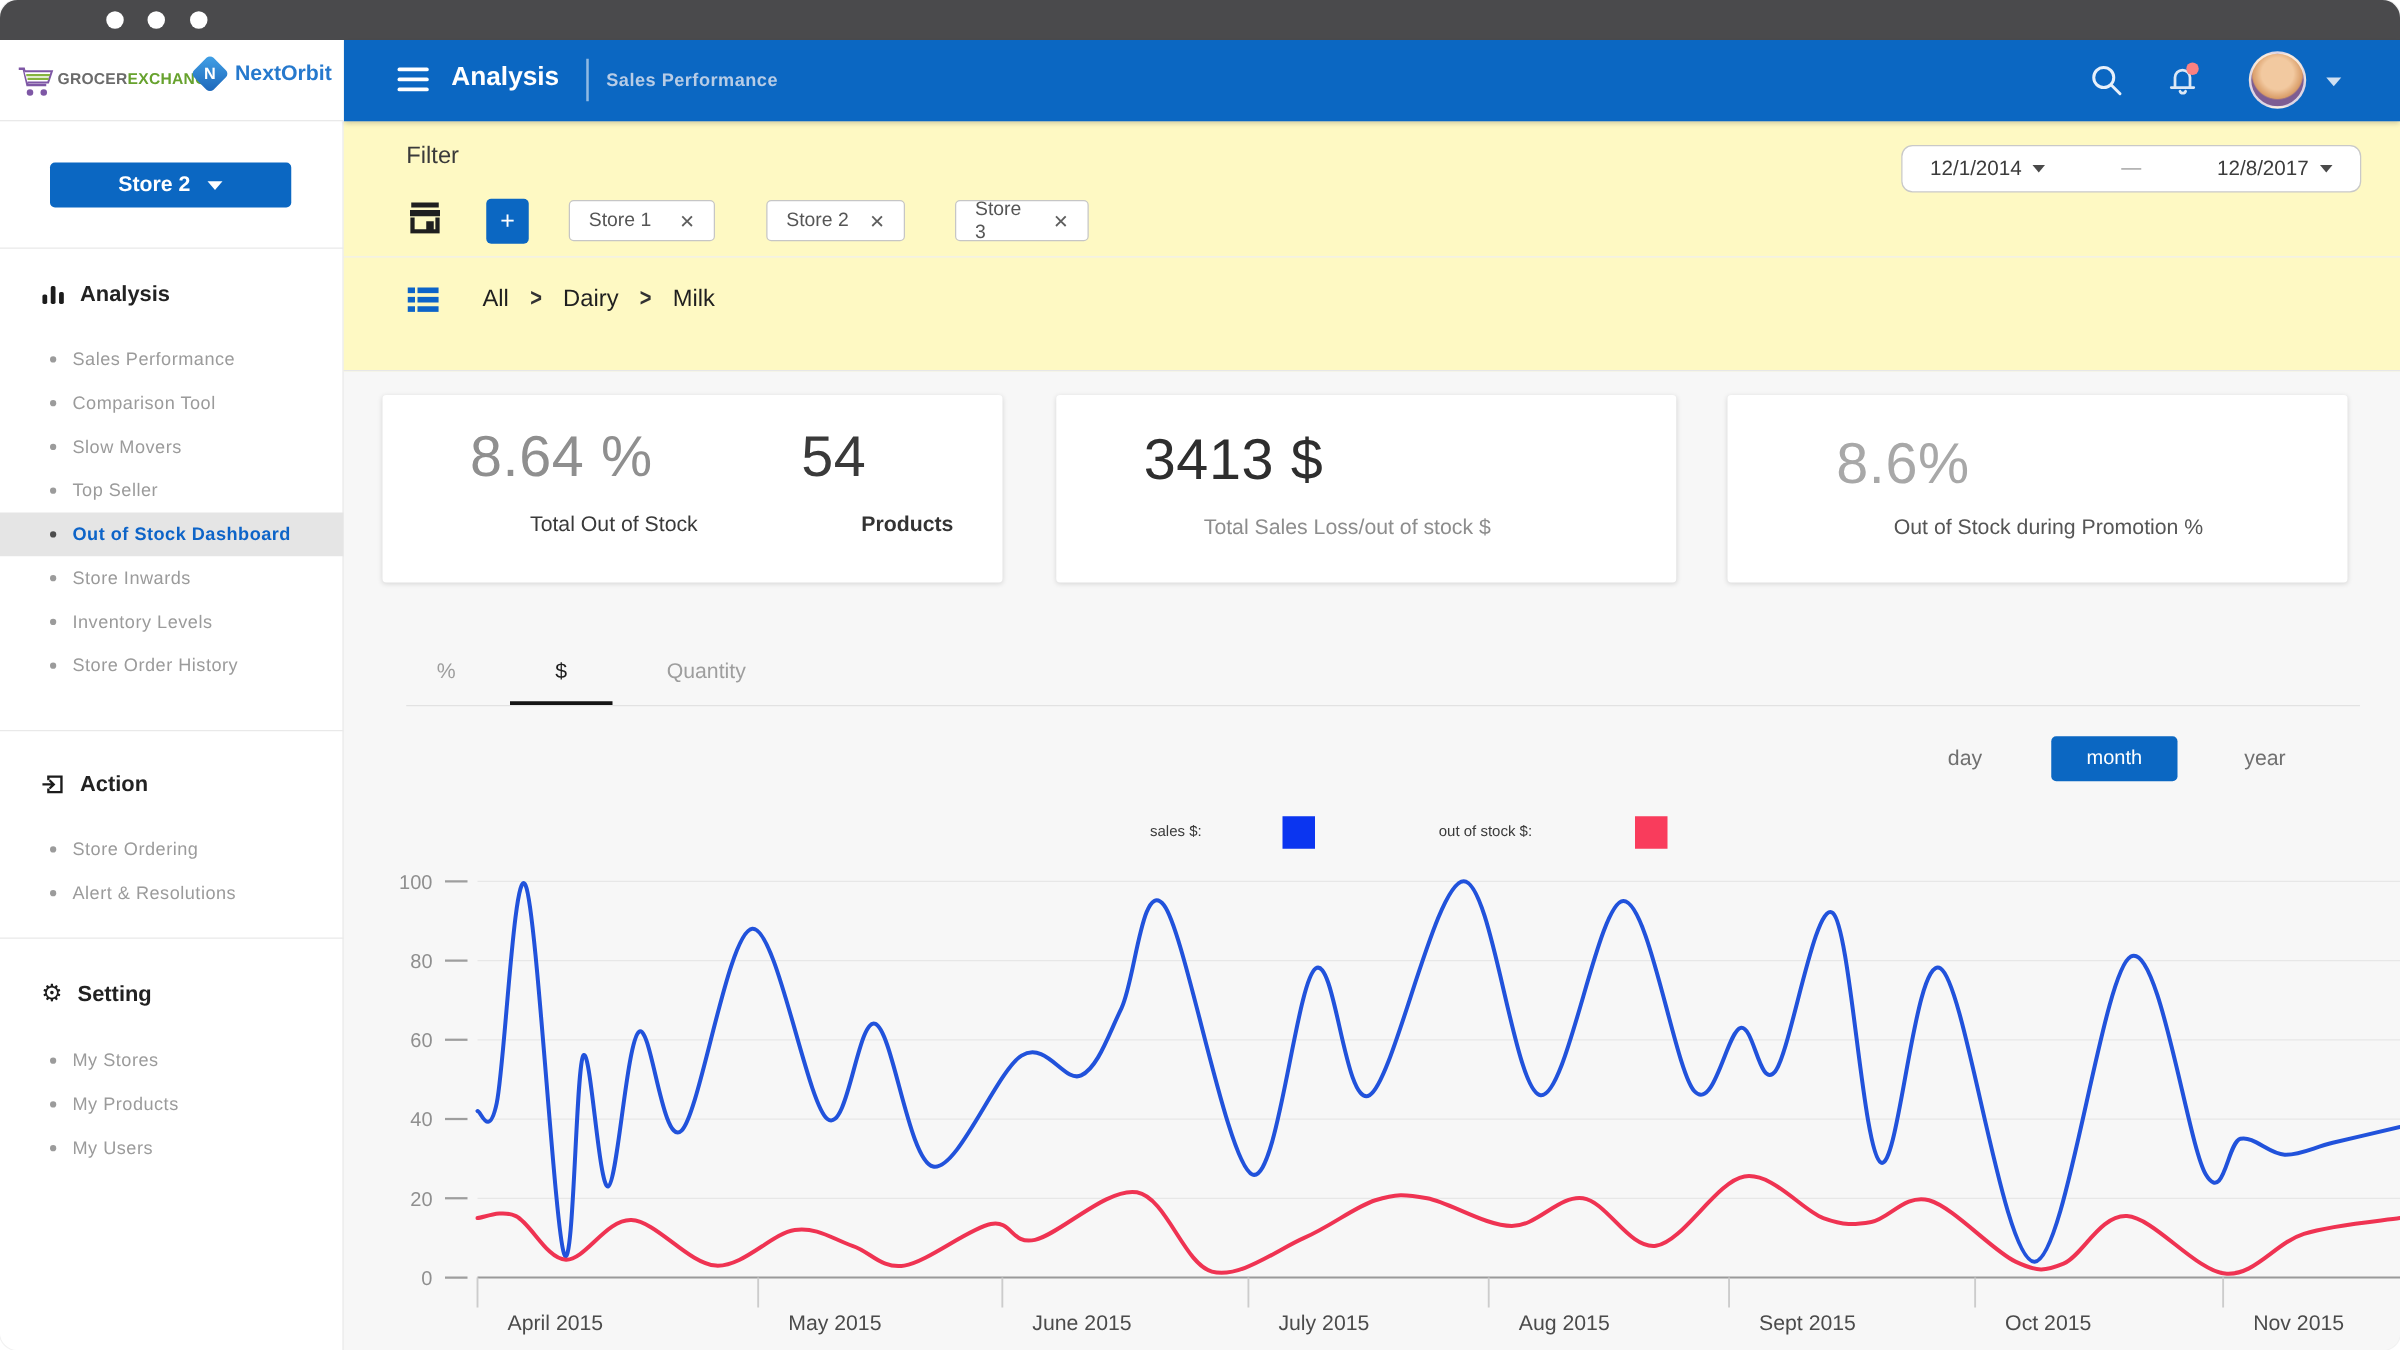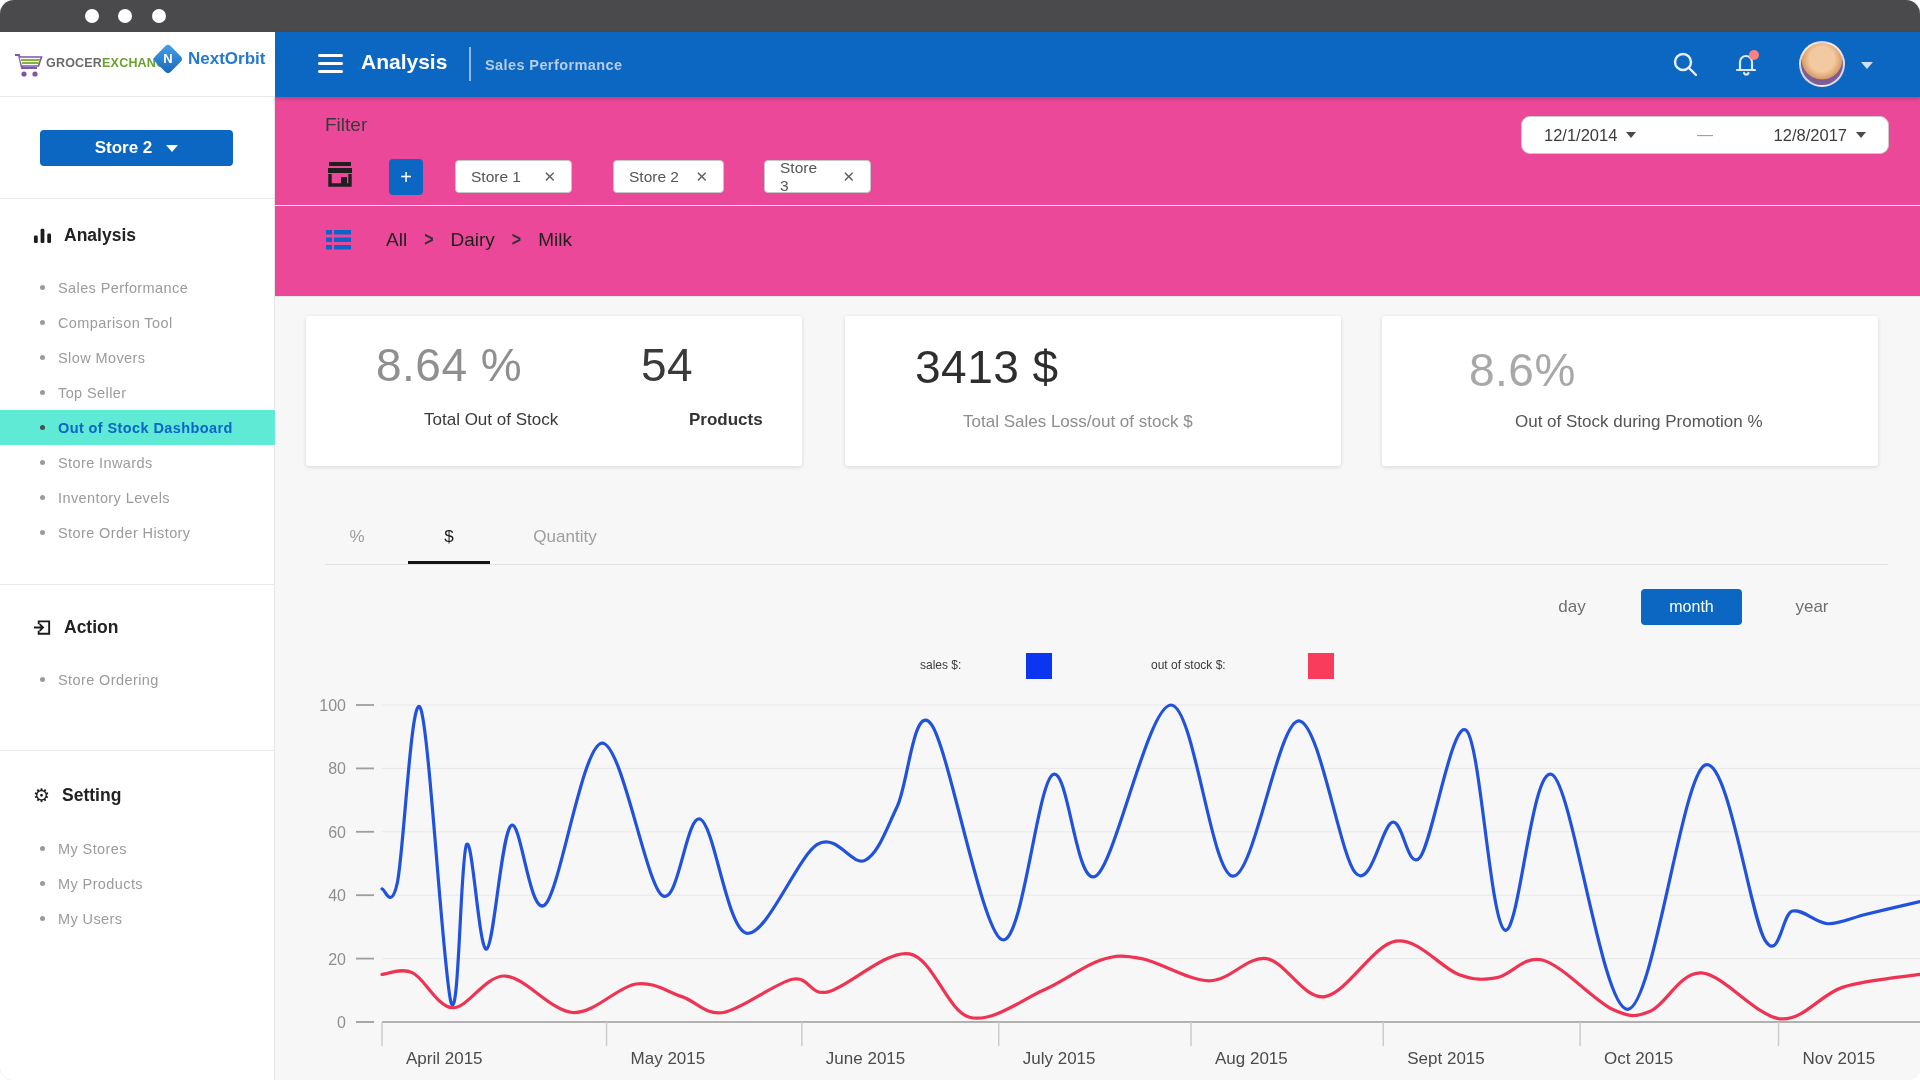--- a/index.html
+++ b/index.html
@@ -47,28 +47,28 @@
                border:none; border-radius:4px; color:#fff; font-size:17px; font-weight:bold;
                font-family:inherit; cursor:pointer; }
   .store-btn .caret { border-top-color:#fff; margin-left:14px; vertical-align:middle; }
   .side-divider { position:absolute; left:0; width:275px; height:1px; background:#e9e9e9; }
   .side-header { position:absolute; left:33px; height:28px; display:flex; align-items:center; gap:12px;
                  font-size:17.5px; font-weight:bold; color:#222; }
   .side-items { position:absolute; left:0; width:275px; }
   .side-item { height:35px; display:flex; align-items:center; cursor:pointer; padding-left:40px; }
   .side-item .dot { width:5px; height:5px; border-radius:50%; background:#9b9b9b; margin-right:13px; flex:none; }
   .side-item span.lbl { font-size:14.5px; color:#9b9b9b; letter-spacing:.4px; }
-  .side-item.active { background:#5eead4; }
+  .side-item.active { background:#e5e5e5; }
   .side-item.active .dot { background:#4d4d4d; }
   .side-item.active span.lbl { color:#0d64c8; font-weight:bold; }
   .glyph-icon { font-family:"DejaVu Sans",sans-serif; font-size:19px; color:#1c1c1c; line-height:1; }
 
   
   .main { position:absolute; left:275px; top:97px; width:1645px; height:983px; background:#f7f7f7; }
-  .filter-panel { position:absolute; left:0; top:0; width:1645px; height:200px; background:#ec4899;
+  .filter-panel { position:absolute; left:0; top:0; width:1645px; height:200px; background:#fef9c3;
                   border-bottom:1px solid #e7e7e7; }
   .filter-title { position:absolute; left:50px; top:17px; font-size:19px; color:#3a3a3a; }
   .date-box { position:absolute; right:31px; top:19px; width:368px; height:38px; border:1px solid #c9c9c9;
               border-radius:9px; background:#fff; display:flex; align-items:center; justify-content:space-between;
               padding:0 22px; cursor:pointer; }
   .date-box .dt { font-size:16.5px; color:#3c3c3c; display:flex; align-items:center; gap:9px; }
   .date-box .caret { border-top-color:#4a4a4a; border-left-width:5px; border-right-width:5px; border-top-width:6px; }
   .date-sep { color:#9e9e9e; font-size:16px; }
   .filter-row-divider { position:absolute; left:0; top:108px; width:1645px; height:1px; background:#efefef; }
   .store-ico { position:absolute; left:51px; top:64px; }
@@ -209,20 +209,24 @@
       <svg width="19" height="19" viewBox="0 0 20 20">
         <path d="M6 6.5 V3.5 h11 v13 H6 v-3" fill="none" stroke="#1c1c1c" stroke-width="2"></path>
         <path d="M1 10 h9 M7 6.5 L10.5 10 L7 13.5" fill="none" stroke="#1c1c1c" stroke-width="2"></path>
       </svg>
       <span>Action</span>
     </div>
     <div class="side-items" style="top:565px">
       <div class="side-item">
           <span class="dot"></span>
           <span class="lbl">Store Ordering</span>
+        </div>
+      <div class="side-item">
+          <span class="dot"></span>
+          <span class="lbl">Alert &amp; Resolutions</span>
         </div>
     </div>
 
     <div class="side-divider" style="top:653px"></div>
     <div class="side-header" style="top:684px">
       <span class="glyph-icon">⚙</span>
       <span>Setting</span>
     </div>
     <div class="side-items" style="top:734px">
       <div class="side-item">

